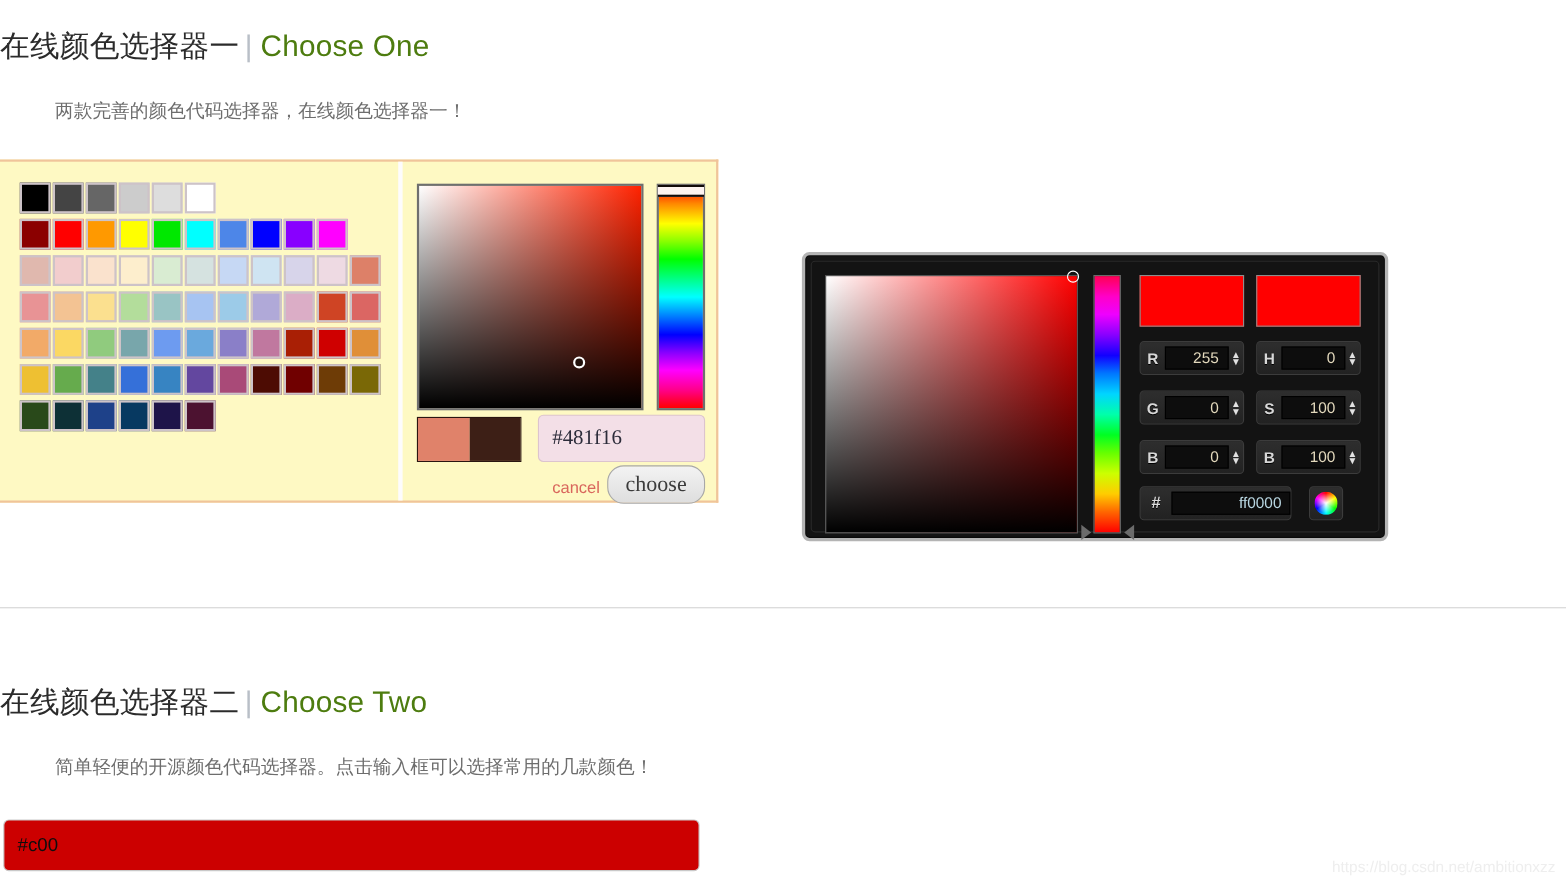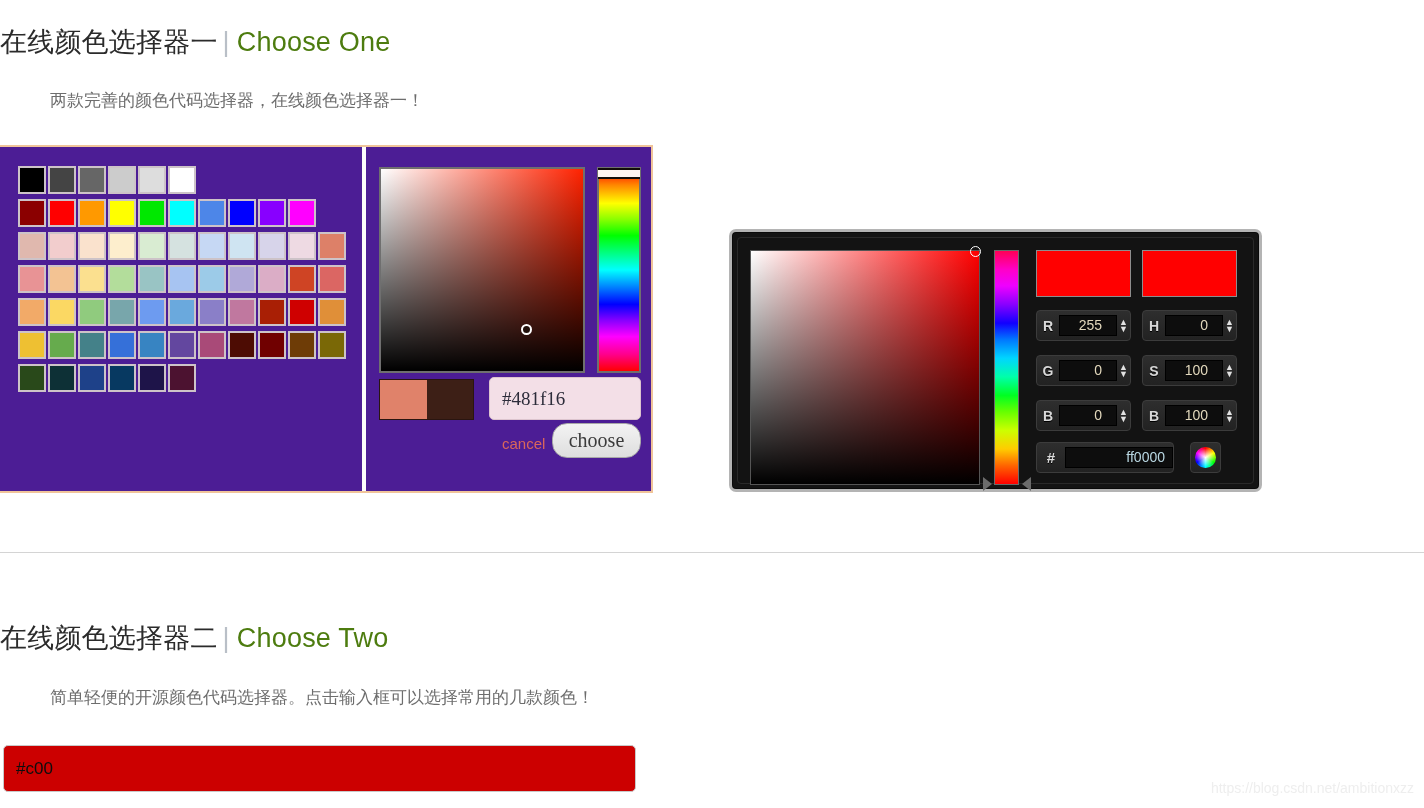--- a/index.html
+++ b/index.html
@@ -52,22 +52,22 @@
     height: 1px;
     background: #d4d4d4;
   }
 
   
   #picker-one {
     position: absolute;
     left: 0px;
     top: 145px;
     width: 653px;
-    height: 348px;
-    background: #4c1d95;
+    height: 312px;
+    background: #fef9c3;
     border-top: 2px solid #f0c49a;
     border-bottom: 2px solid #f0c49a;
     border-right: 2px solid #f0c49a;
     box-sizing: border-box;
     display: flex;
   }
   #swatch-panel {
     width: 362px;
     height: 100%;
     position: relative;
@@ -326,21 +326,21 @@
   }
   .num-field .val {
     flex: 1;
     height: 21px;
     background: #0d0d0d;
     border: 1px solid #000;
     box-sizing: border-box;
     color: #e3d9bd;
     font-size: 14px;
     text-align: right;
-    padding-right: 14px;
+    padding-right: 8px;
     line-height: 19px;
     font-family: "Liberation Sans", sans-serif;
     cursor: text;
   }
   .num-field .spin {
     width: 13px;
     flex-shrink: 0;
     text-align: center;
     font-size: 9px;
     line-height: 7px;

